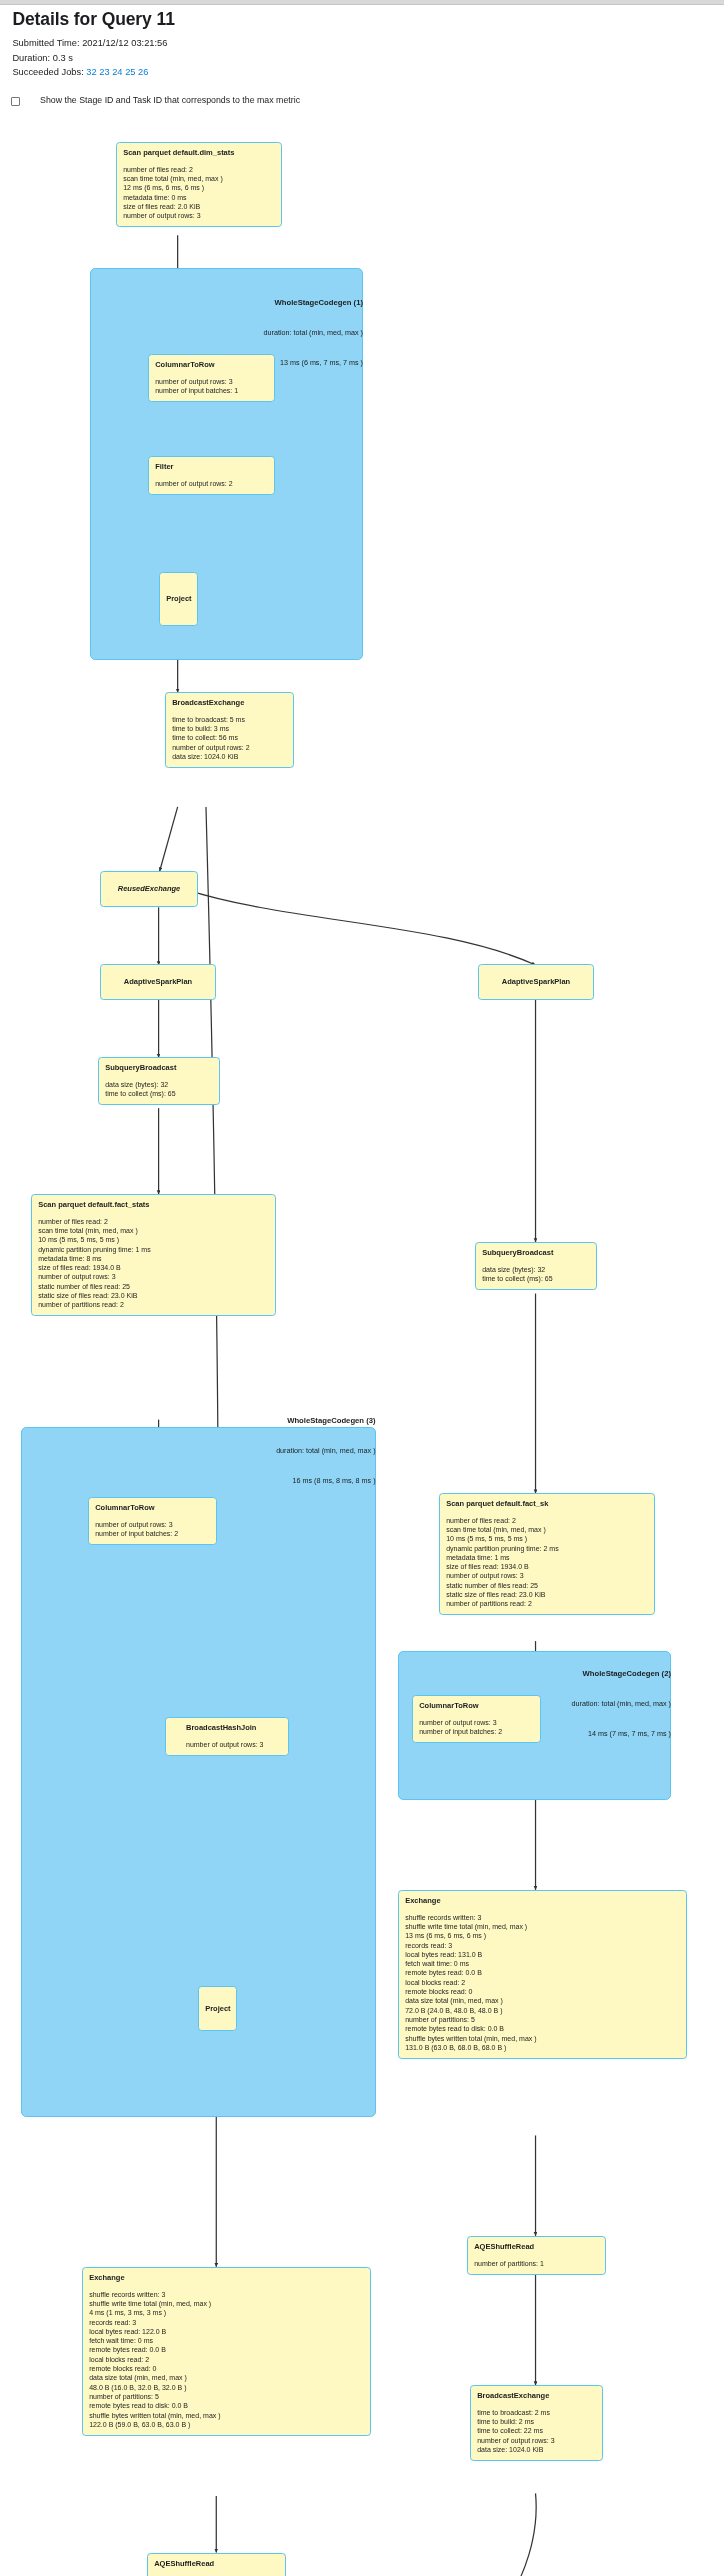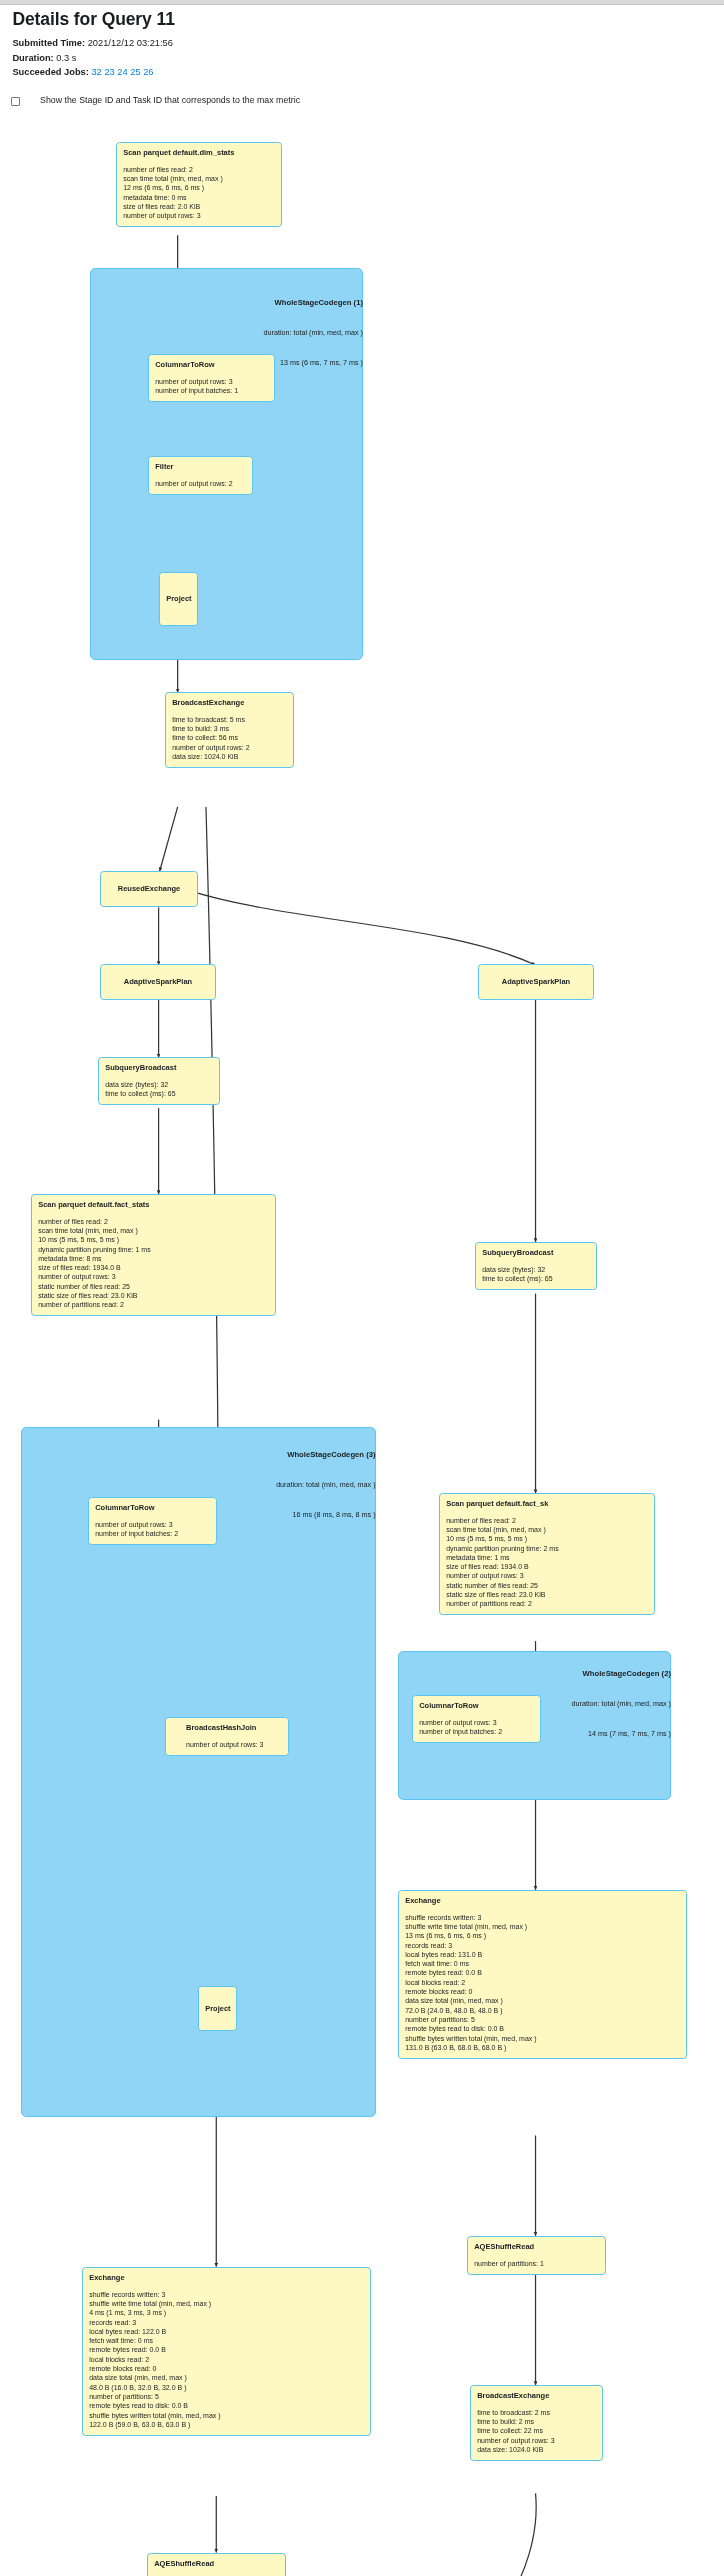--- a/index.html
+++ b/index.html
@@ -35,21 +35,21 @@
     margin: 0 0 7.2px 0;
     letter-spacing: -0.1px;
     color: #1b1d20;
   }
   .meta-line {
     font-size: 9.3px;
     line-height: 13.4px;
     margin: 0 0 1px 0;
     color: #222;
   }
-  .meta-line b { font-weight: bold; }
+  .meta-line b { font-weight: normal; }
   .joblink {
     color: #0a7fd4;
     text-decoration: none;
     cursor: pointer;
   }
   .chk-row {
     position: absolute;
     top: 95px;
     left: 11.3px;
     display: flex;
@@ -212,21 +212,21 @@
 </svg>
 
 <div class="cluster" style="left:90px; top:268px; width:273px; height:392px;"></div>
 <div class="cluster-label" style="left:90px; top:298px; width:273px;">
   <span>WholeStageCodegen (1)</span>
   <div class="cluster-sub">duration: total (min, med, max )</div>
   <div class="cluster-sub">13 ms (6 ms, 7 ms, 7 ms )</div>
 </div>
 
 <div class="cluster" style="left:20.6px; top:1427px; width:355px; height:690px;"></div>
-<div class="cluster-label" style="left:20.6px; top:1450px; width:355px;">
+<div class="cluster-label" style="left:20.6px; top:1416px; width:355px;">
   <span>WholeStageCodegen (3)</span>
   <div class="cluster-sub">duration: total (min, med, max )</div>
   <div class="cluster-sub">16 ms (8 ms, 8 ms, 8 ms )</div>
 </div>
 
 <div class="cluster" style="left:398px; top:1651px; width:273px; height:149px;"></div>
 <div class="cluster-label" style="left:398px; top:1669px; width:273px;">
   <span>WholeStageCodegen (2)</span>
   <div class="cluster-sub">duration: total (min, med, max )</div>
   <div class="cluster-sub">14 ms (7 ms, 7 ms, 7 ms )</div>
@@ -245,21 +245,21 @@
 </div>
 
 <div class="node" id="n_ctr1" style="left:148px; top:354px; width:127px;">
   <div class="node-title">ColumnarToRow</div>
   <div class="node-metrics">
       <div>number of output rows: 3</div>
       <div>number of input batches: 1</div>
     </div>
 </div>
 
-<div class="node" id="n_filter1" style="left:148px; top:456px; width:105px;">
+<div class="node" id="n_filter1" style="left:148px; top:456px; width:127px;">
   <div class="node-title">Filter</div>
   <div class="node-metrics">
       <div>number of output rows: 2</div>
     </div>
 </div>
 
 <div class="node no-metrics" id="n_project1" style="left:159px; top:572px; width:39px; height:54px; padding-top:20.6px; text-align:center;">
   <div class="node-title">Project</div>
 
 </div>
@@ -268,21 +268,21 @@
   <div class="node-title">BroadcastExchange</div>
   <div class="node-metrics">
       <div>time to broadcast: 5 ms</div>
       <div>time to build: 3 ms</div>
       <div>time to collect: 56 ms</div>
       <div>number of output rows: 2</div>
       <div>data size: 1024.0 KiB</div>
     </div>
 </div>
 
-<div class="node no-metrics" id="n_reused" style="left:100px; top:871px; width:98px; height:36px; padding-top:12.4px; text-align:center;">
+<div class="node no-metrics" id="n_reused" style="left:100px; top:871px; width:98px; height:36px; padding-top:12.4px; text-align:center;font-style:italic;">
   <div class="node-title">ReusedExchange</div>
 
 </div>
 
 <div class="node no-metrics" id="n_asp_left" style="left:100px; top:964px; width:116px; height:36px; padding-top:12.4px; text-align:center;">
   <div class="node-title">AdaptiveSparkPlan</div>
 
 </div>
 
 <div class="node" id="n_sqb_left" style="left:98px; top:1057px; width:122px;">

